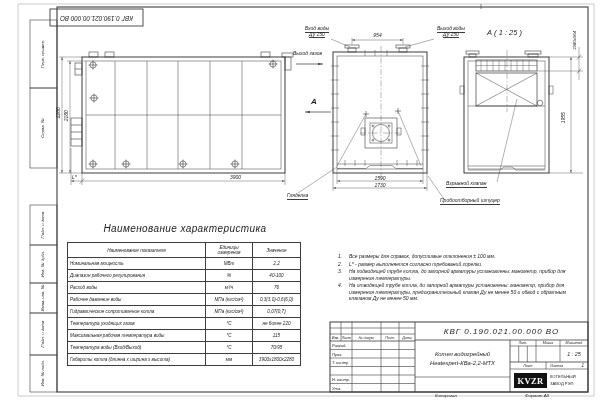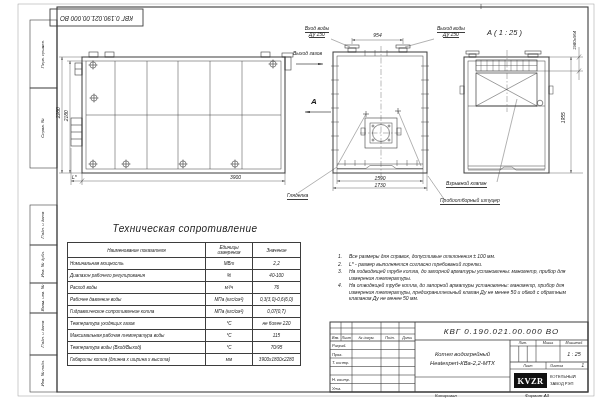--- a/index.html
+++ b/index.html
@@ -284,21 +284,21 @@
   <div class="t dim" style="left:371px;top:176px;width:18px;text-align:center;">1590</div>
   <div class="t dim" style="left:371px;top:183px;width:18px;text-align:center;">1730</div>
   <div class="t lbl u" style="left:287px;top:193px;">Гляделка</div>
   <div class="t lbl u" style="left:440px;top:198px;">Пробоотборный штуцер</div>
 
   <div class="t" style="left:487px;top:29px;font-size:7.5px;">А ( 1 : 25 )</div>
   <div class="t rot dim" style="left:558px;top:38px;width:34px;font-size:4.4px;">1980х954</div>
   <div class="t rot dim" style="left:549px;top:115px;width:30px;">1955</div>
   <div class="t lbl u" style="left:446px;top:181px;">Взрывной клапан</div>
 
-  <div class="t" style="left:95px;top:223px;width:180px;text-align:center;font-size:10px;letter-spacing:0.4px;">Техническая сопротивление</div>
+  <div class="t" style="left:95px;top:223px;width:180px;text-align:center;font-size:10px;letter-spacing:0.4px;">Наименование характеристика</div>
   <table id="techtable">
     <colgroup>
         <col style="width:138px">
         <col style="width:47px">
         <col style="width:48px">
       </colgroup>
     <tbody>
         <tr>
       <th>Наименование показателя</th>
       <th>Единицы измерения</th>

